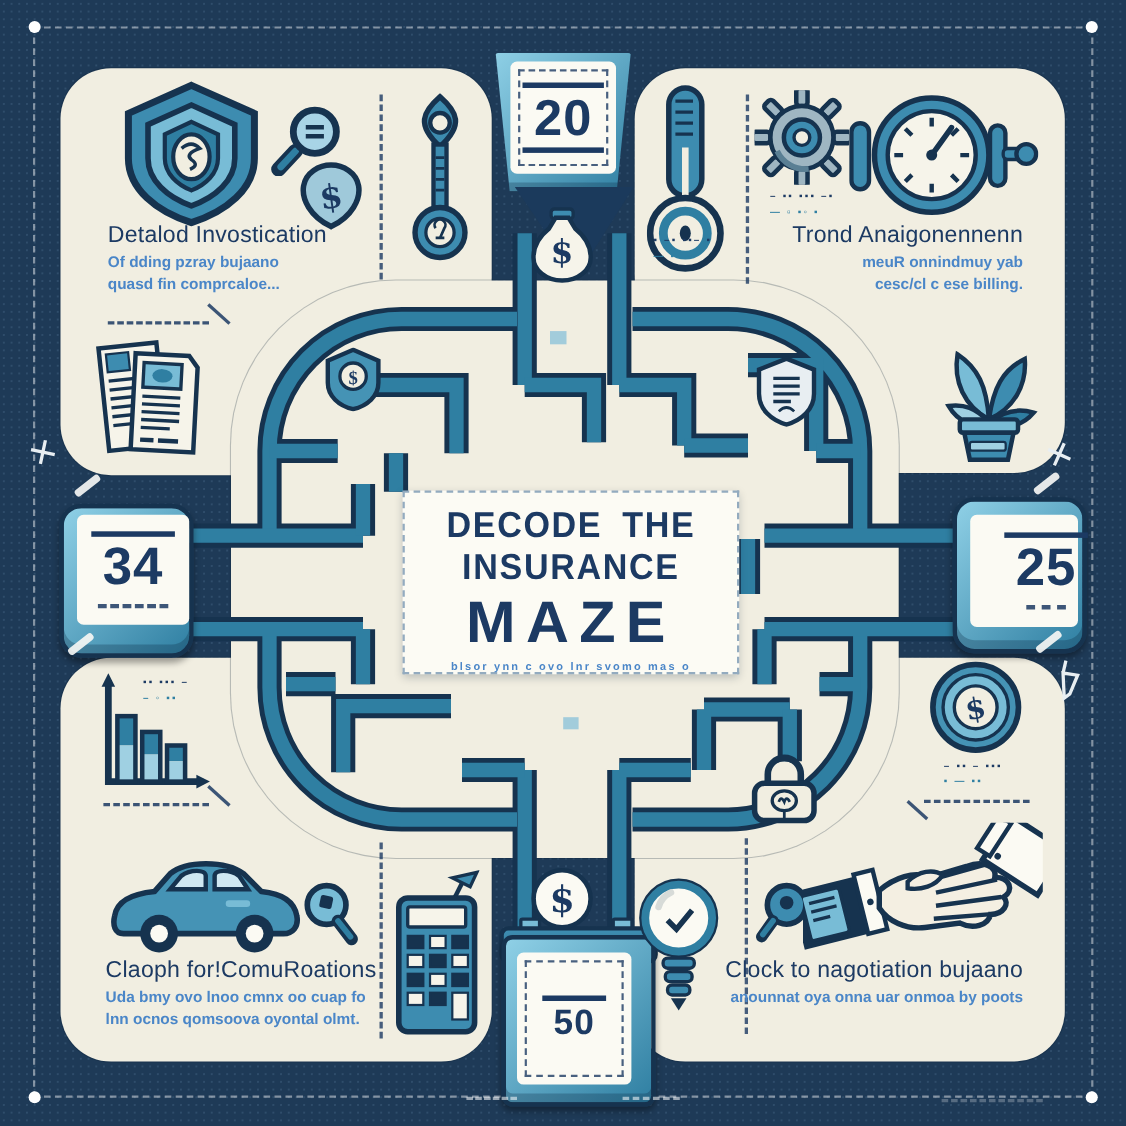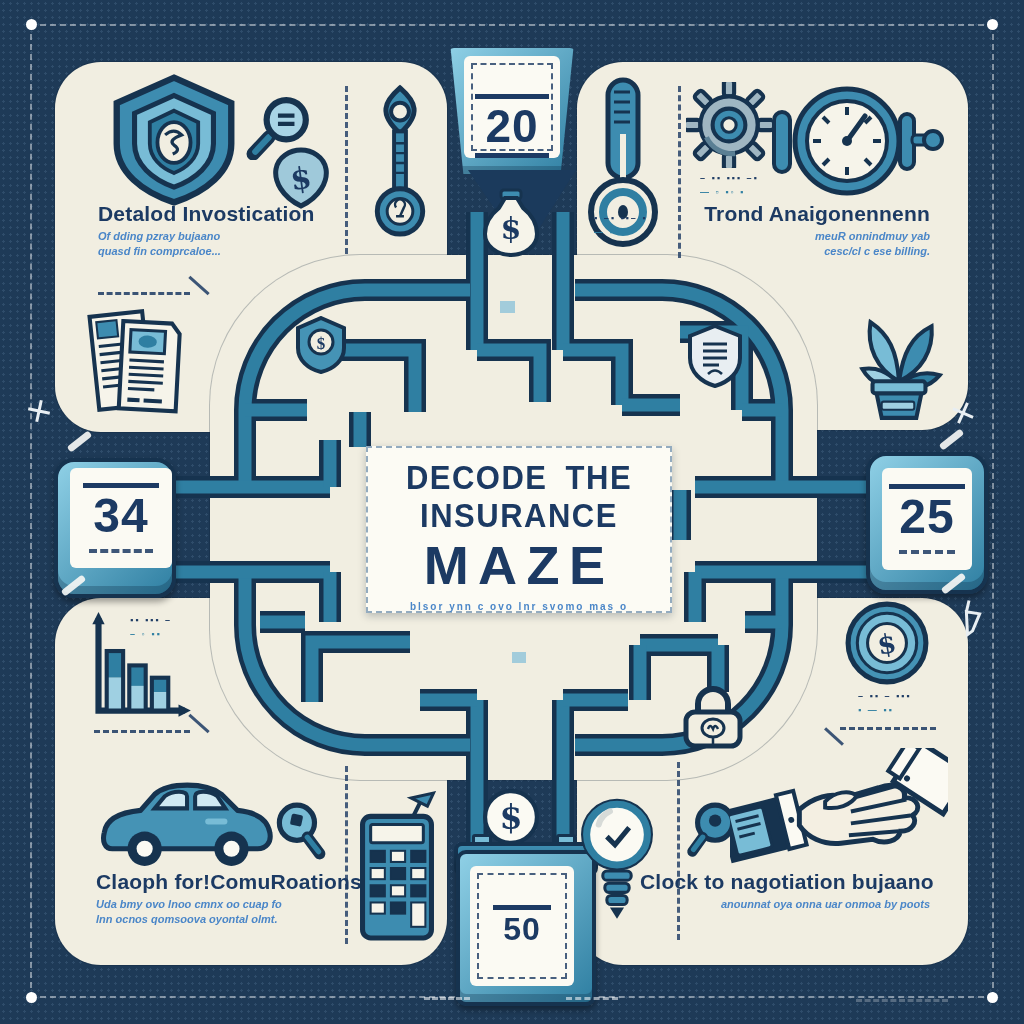--- a/index.html
+++ b/index.html
@@ -3,22 +3,22 @@
 <meta charset="utf-8">
 <style>
   html,body{margin:0;padding:0;background:#12263c;}
   #canvas{position:relative;width:1024px;height:1024px;overflow:hidden;
     background-color:#1e3a57;
     background-image:radial-gradient(rgba(130,170,205,.17) 1px, transparent 1.3px);
     background-size:7px 7px;
     font-family:"Liberation Sans", sans-serif;}
   .abs{position:absolute;}
   .panel{position:absolute;background:#f1eee1;box-shadow:0 0 0 1px rgba(10,30,50,.25);}
-  .heading{font-weight:bold;color:#1c3a63;font-size:21px;letter-spacing:.2px;white-space:nowrap;}
-  .sub{font-weight:bold;color:#4a86c8;font-size:11px;line-height:1.4;white-space:nowrap;font-style:italic;}
+  .heading{font-weight:normal;color:#1c3a63;font-size:21px;letter-spacing:.2px;white-space:nowrap;}
+  .sub{font-weight:bold;color:#4a86c8;font-size:14px;line-height:1.4;white-space:nowrap;}
   .right{text-align:right;}
   .vdash{position:absolute;width:0;border-left:3px dashed #1c3a63;opacity:.8;}
   .hdash{position:absolute;height:0;border-top:3px dashed #1c3a63;opacity:.85;}
   .diag{position:absolute;height:0;border-top:3px solid #1c3a63;transform:rotate(42deg);opacity:.85;}
   .wdash{position:absolute;width:27px;height:7px;background:#f5f6f4;border-radius:3px;opacity:.92;transform:rotate(-38deg);}
   .wframe{position:absolute;left:30px;top:24px;right:30px;bottom:26px;border:2px dashed rgba(255,255,255,.45);}
   .cdot{position:absolute;width:11px;height:11px;border-radius:50%;background:#fff;}
   .bdash{position:absolute;height:0;border-top:3px dashed rgba(255,255,255,.55);}
   .badge-frame{position:absolute;background:linear-gradient(135deg,#8fd0e6,#2f7fa2);
     border:4px solid #16334f;border-radius:20px;
@@ -101,38 +101,38 @@
       </g>
     </defs>
     <use href="#mz" stroke="#16334f" stroke-width="22"></use>
     <use href="#mz" stroke="#2f7fa2" stroke-width="13"></use>
     <rect x="500" y="301" width="15" height="12" fill="#8fc3da" opacity=".8"></rect>
     <rect x="512" y="652" width="14" height="11" fill="#8fc3da" opacity=".8"></rect>
   </svg>
 
   <div class="badge-frame trap" style="left:448px;top:48px;width:128px;height:126px;"></div>
   <div class="abs" style="left:468px;top:170px;width:108px;height:82px;background:#1b3a5c;clip-path:polygon(0 0,100% 0,52% 100%);"></div>
-  <div class="badge-card" style="left:464px;top:56px;width:96px;height:102px;justify-content:flex-end;">
+  <div class="badge-card" style="left:464px;top:56px;width:96px;height:102px;">
     <div class="dashborder"></div>
     <span class="num ub">20</span>
   </div>
   <svg class="abs" style="left:480px;top:184px;" width="62" height="74" viewBox="0 0 62 74">
     <rect x="21" y="6" width="20" height="9" rx="3" fill="#3d8cb0" stroke="#16334f" stroke-width="3"></rect>
     <path d="M25 14 h12 l6 10 c10 8 14 17 14 26 a26 21 0 0 1 -52 0 c0 -9 4 -18 14 -26 Z" fill="#f6f4ea" stroke="#16334f" stroke-width="4"></path>
     <text x="31" y="55" text-anchor="middle" font-size="30" font-weight="bold" fill="#1c3a63" font-family="DejaVu Serif, serif">$</text>
   </svg>
 
   <div class="badge-frame" style="left:54px;top:458px;width:114px;height:132px;"></div>
   <div class="badge-card" style="left:70px;top:468px;width:102px;height:100px;">
     <span class="num" style="font-size:48px;">34</span>
     <div class="dashrow"></div>
   </div>
 
   <div class="badge-frame" style="left:866px;top:452px;width:114px;height:134px;"></div>
-  <div class="badge-card" style="left:882px;top:468px;width:90px;height:102px;">
+  <div class="badge-card" style="left:882px;top:468px;width:58px;height:102px;padding-left:40px;">
     <span class="num" style="font-size:48px;">25</span>
     <div class="dashrow"></div>
   </div>
 
   <div class="hinge" style="left:472px;top:834px;"></div>
   <div class="hinge" style="left:556px;top:834px;"></div>
   <div class="abs" style="left:454px;top:842px;width:136px;height:26px;background:#3d8cb0;border:4px solid #16334f;border-radius:8px;"></div>
   <div class="badge-frame" style="left:456px;top:850px;width:132px;height:148px;border-radius:10px;"></div>
   <div class="badge-card" style="left:470px;top:866px;width:104px;height:120px;">
     <div class="dashborder"></div>

